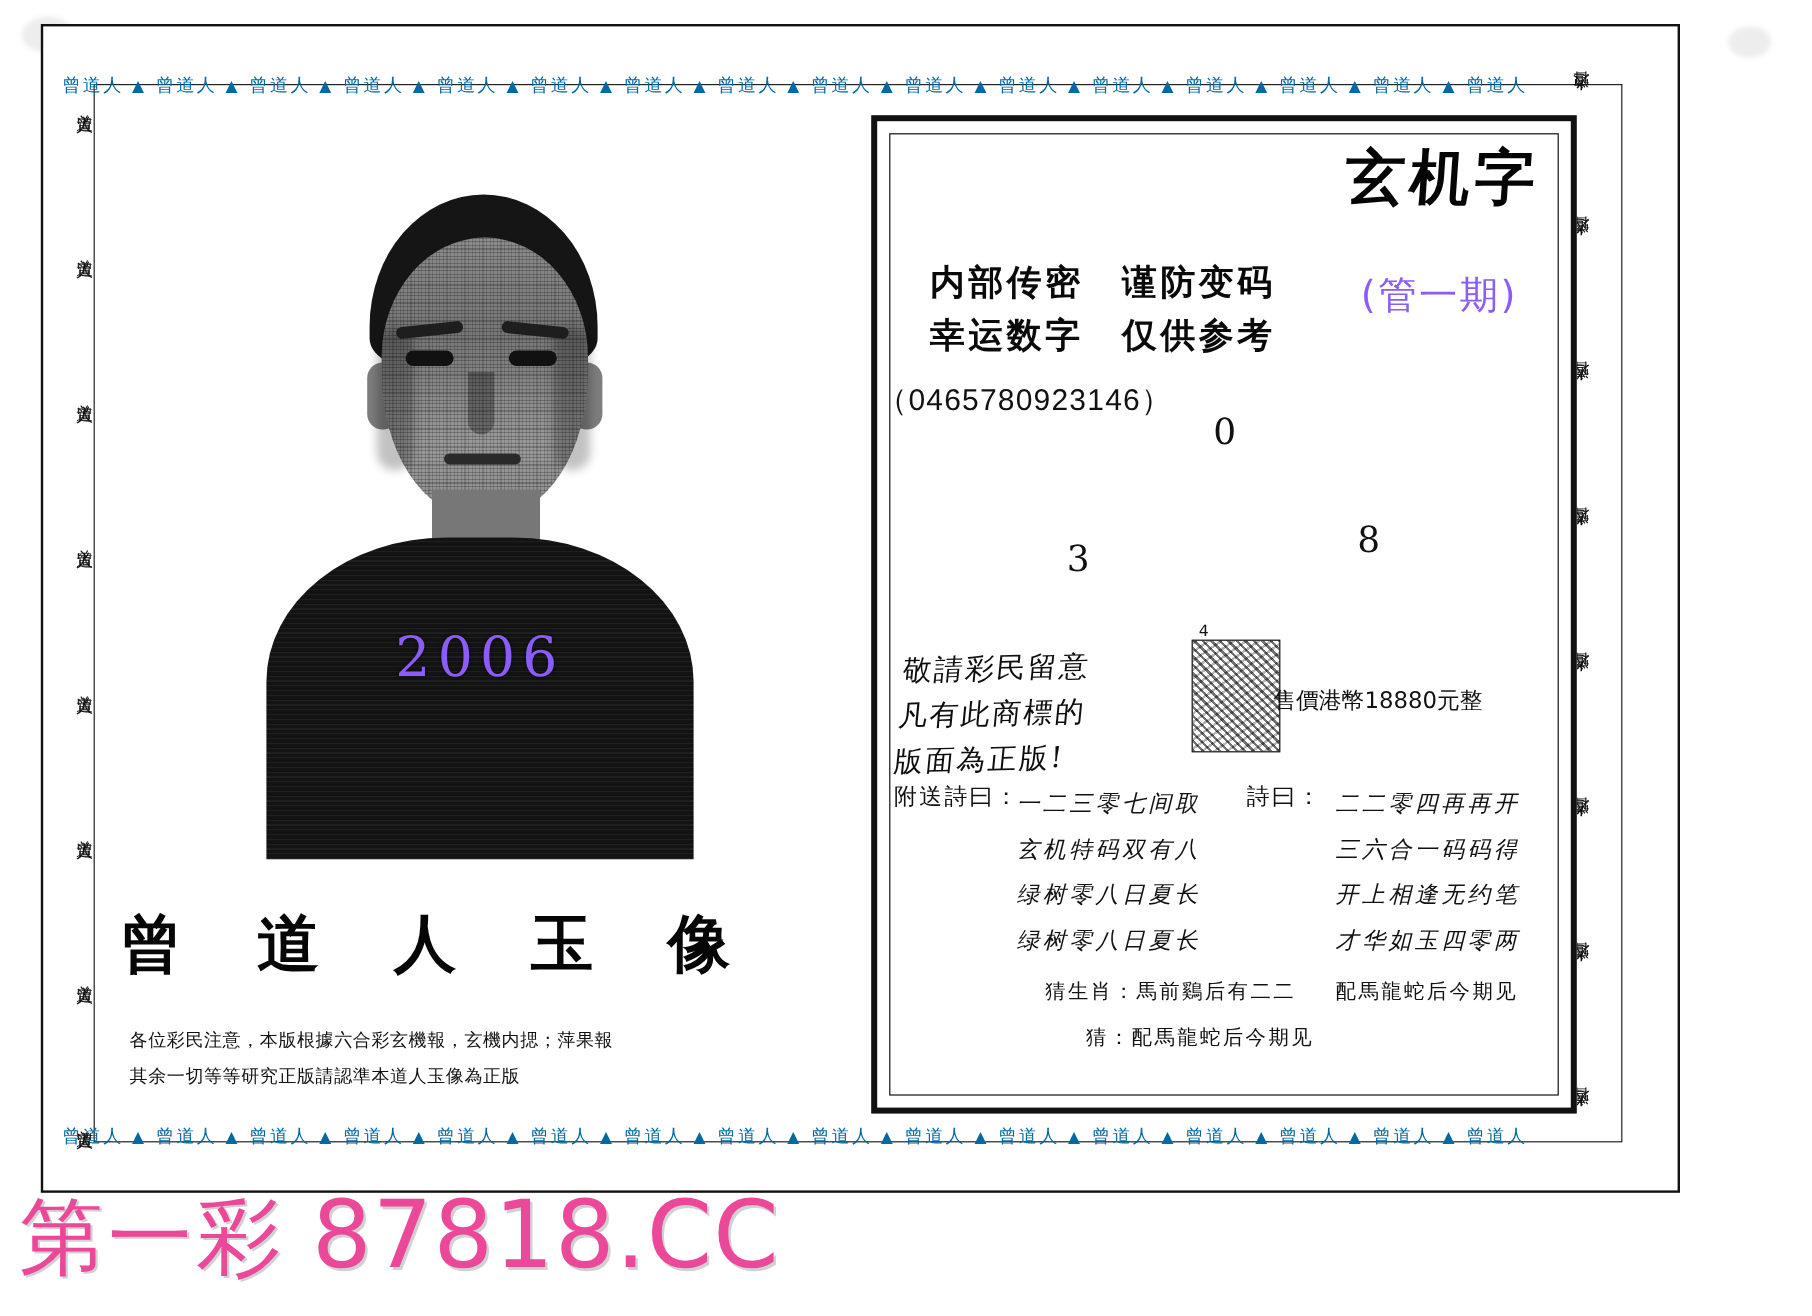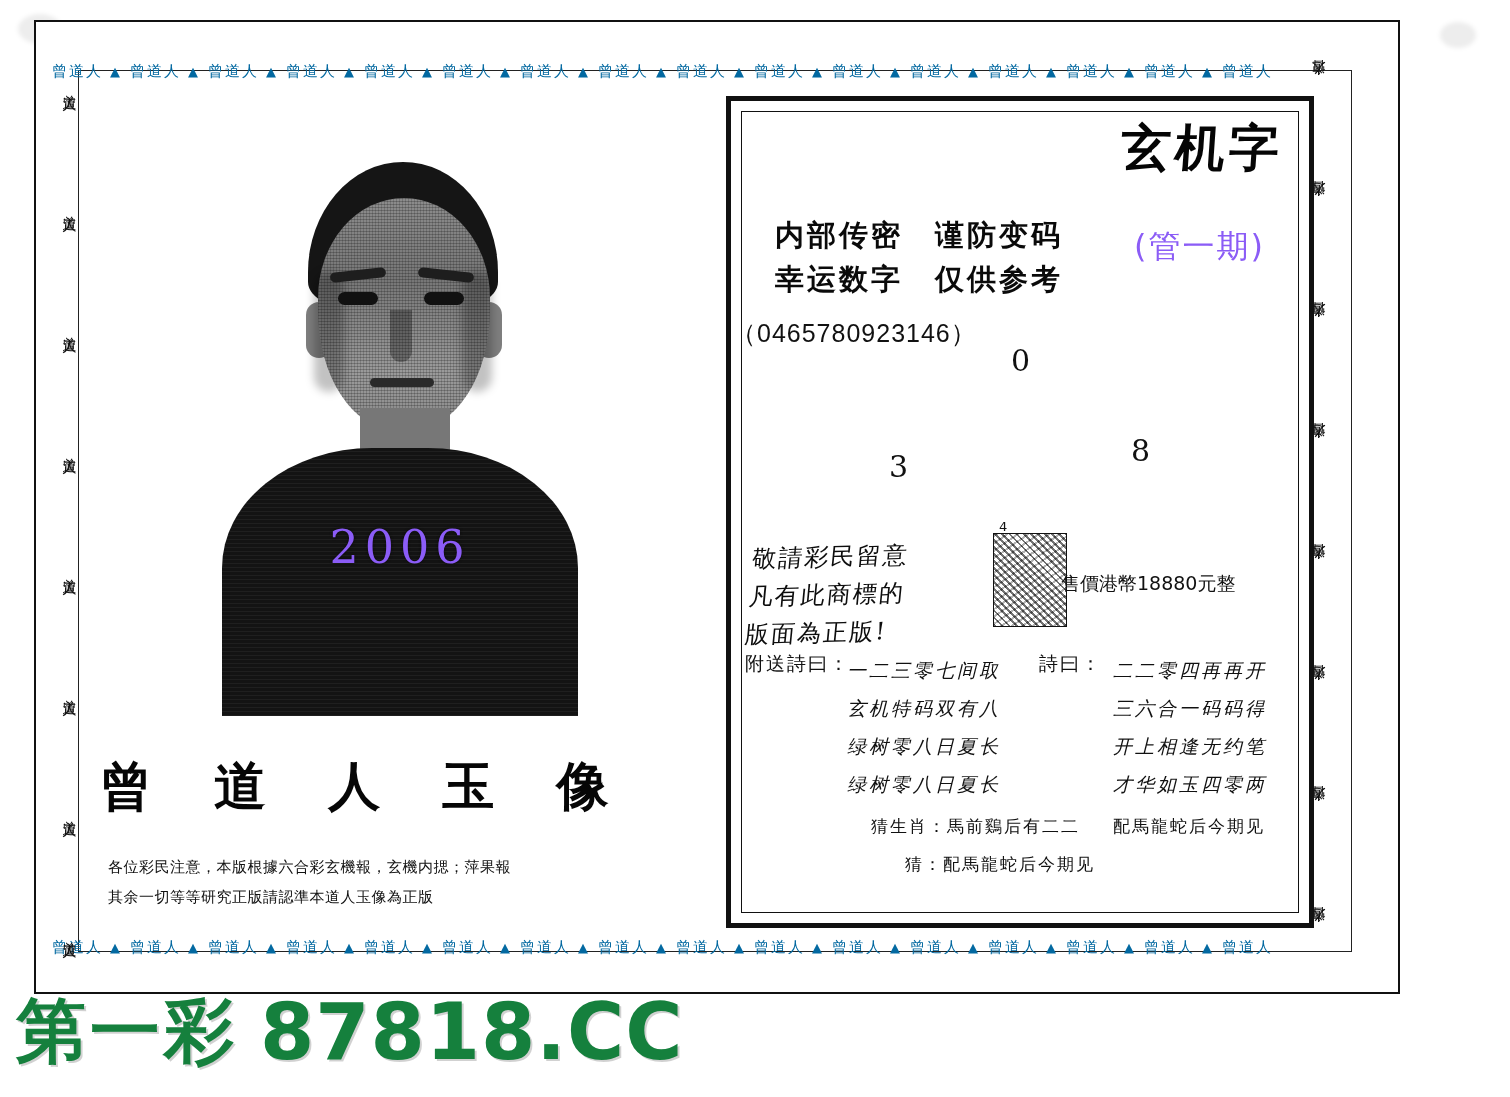--- a/index.html
+++ b/index.html
@@ -199,23 +199,23 @@
   .poem-left{left:116px;top:550px;width:190px;}
   .poem-right{left:382px;top:550px;width:190px;}
 
   .guess1{position:absolute;left:140px;top:714px;font-size:17px;color:#111;letter-spacing:2px;}
   .guess1b{position:absolute;left:382px;top:714px;font-size:17px;color:#111;letter-spacing:2px;}
   .guess2{position:absolute;left:174px;top:752px;font-size:17px;color:#111;letter-spacing:2px;}
 
   
   .wm{
     position:absolute;left:16px;top:985px;
-    display:flex;align-items:center;
-    font-weight:bold;
-    color:#15803d;
+    display:flex;align-items:flex-start;
+    font-weight:normal;
+    color:#ec4899;
     text-shadow:2px 2px 0 rgba(0,0,0,.18);
   }
   .wm-cn{font-size:70px;letter-spacing:4px;font-family:"DejaVu Sans", sans-serif;}
   .wm-num{font-size:78px;margin-left:22px;font-family:"DejaVu Sans", sans-serif;letter-spacing:1px;}
 </style>
 </head>
 <body>
 
 <div class="scan-noise"></div>
 <div class="smudge" style="left:18px;top:14px;width:44px;height:30px;"></div>

